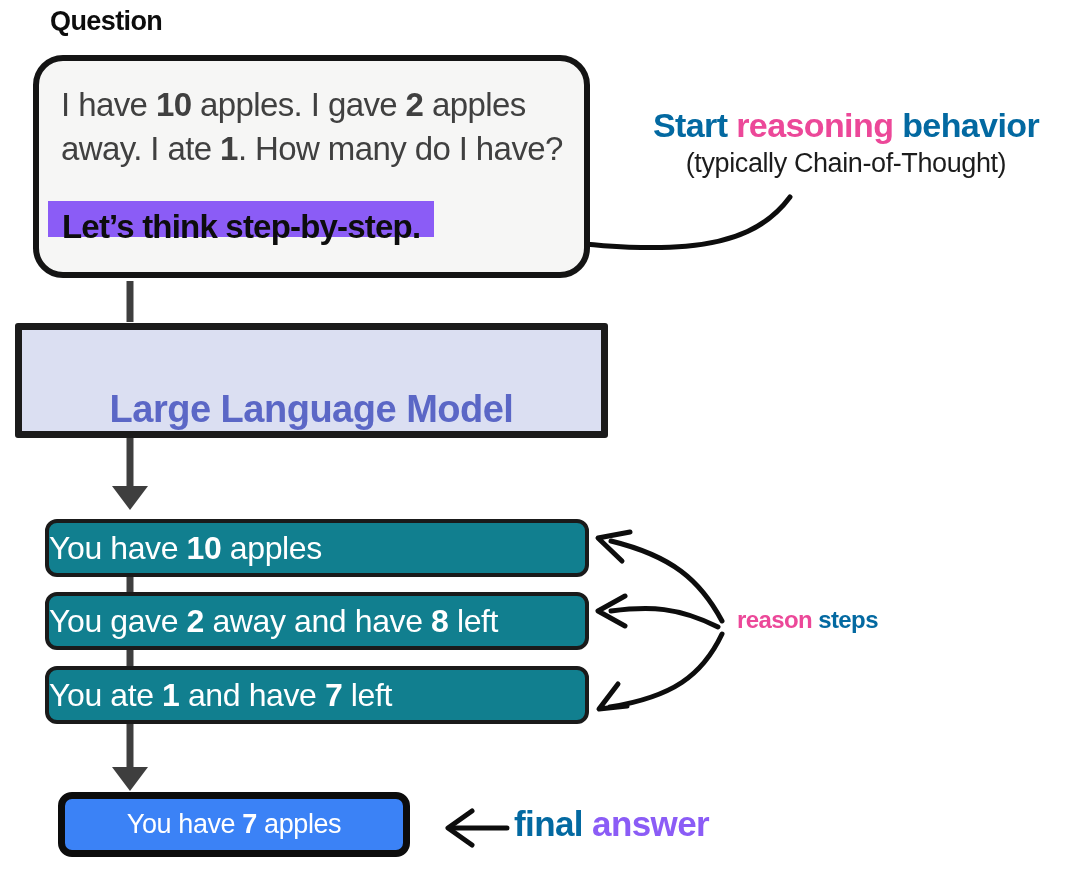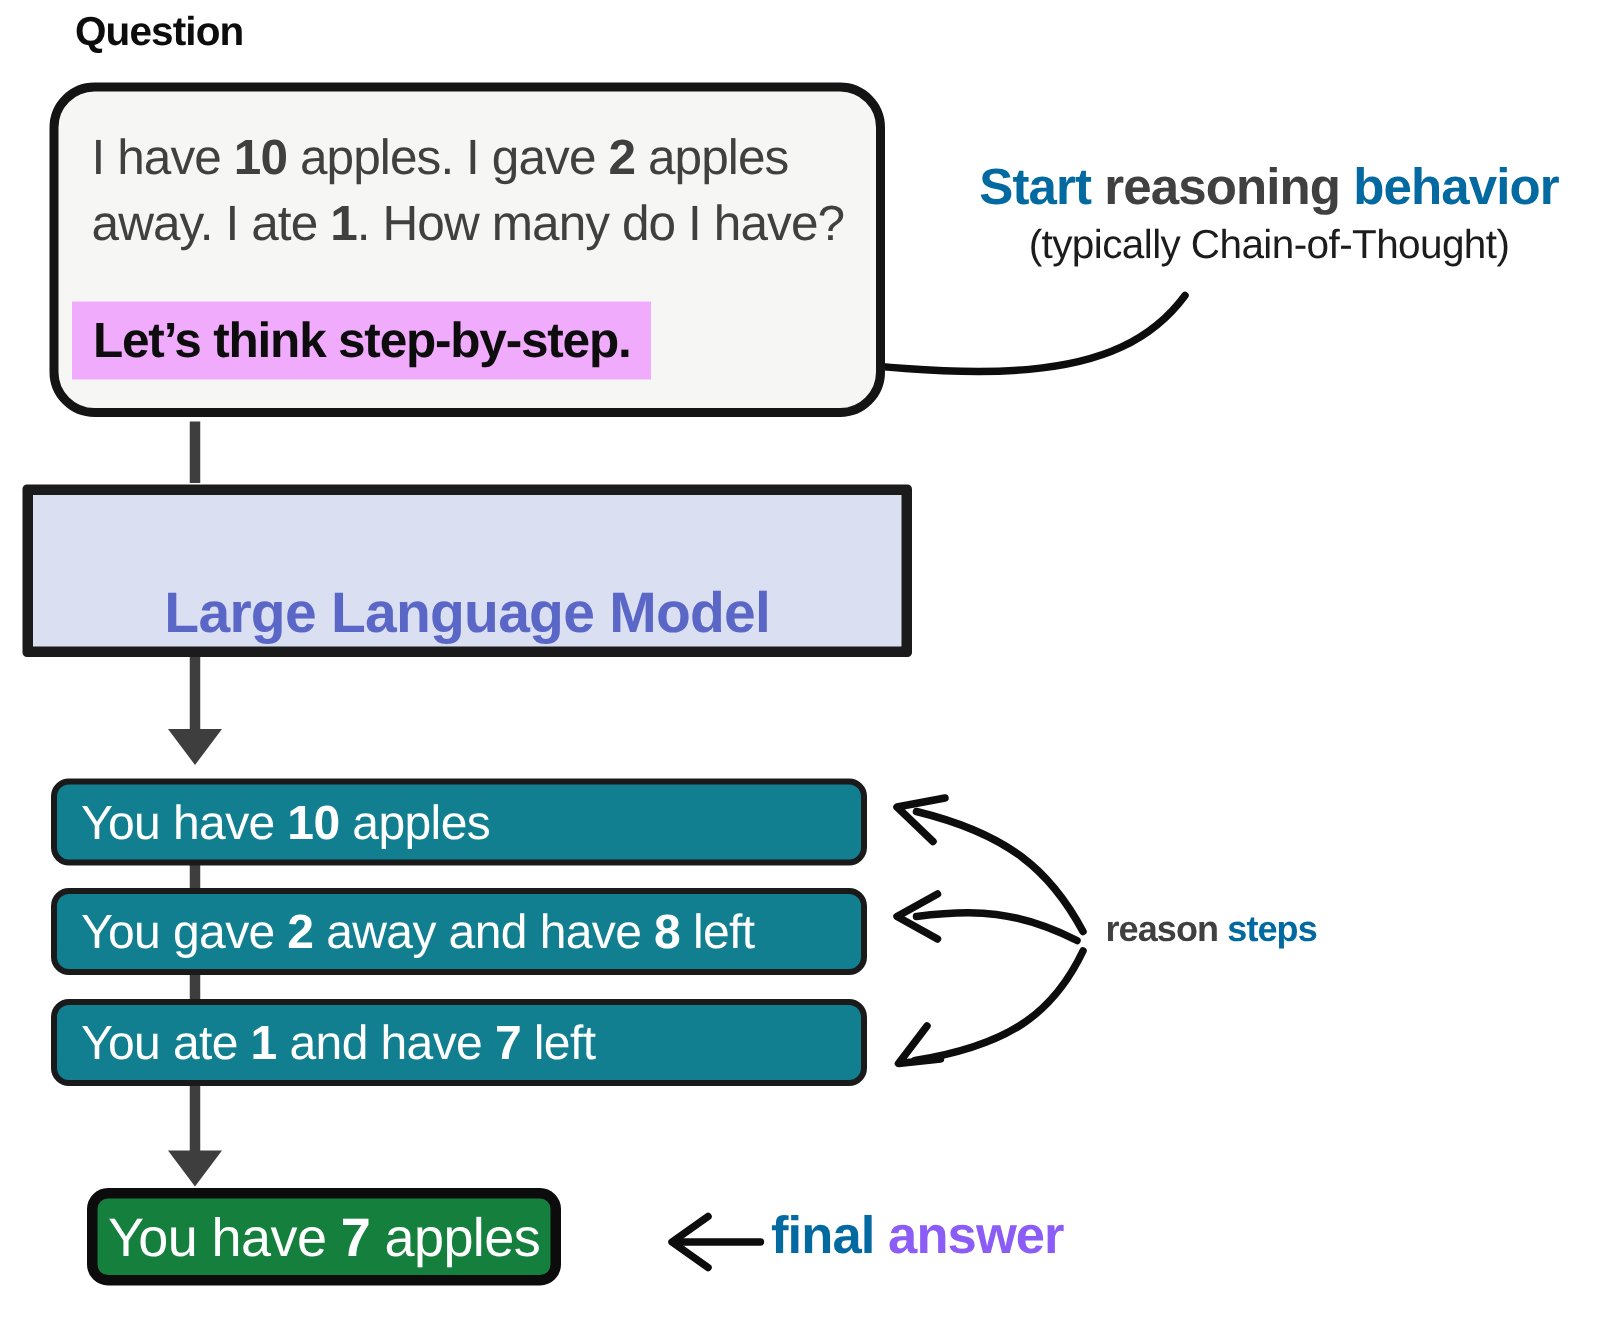--- a/index.html
+++ b/index.html
@@ -4,46 +4,46 @@
 <style>
   html,body{margin:0;padding:0;background:#ffffff;font-family:"Liberation Sans",sans-serif;}
   .canvas{position:relative;width:1080px;height:883px;background:#ffffff;overflow:hidden;}
 
   .q-label{position:absolute;left:50px;top:6px;font-size:27px;font-weight:700;color:#0d0d0d;letter-spacing:-0.6px;}
 
   .q-box{position:absolute;left:33px;top:55px;width:557px;height:223px;box-sizing:border-box;
          border:6px solid #141414;border-radius:30px;background:#f6f6f5;}
   .q-text{position:absolute;left:22px;top:22px;font-size:33px;line-height:44px;color:#404040;letter-spacing:-0.6px;white-space:nowrap;}
   .q-text b{font-weight:700;}
-  .q-trigger{position:absolute;left:9px;top:140px;height:52px;line-height:52px;padding:0 14px;
-             background:#f0abfc;font-size:33px;font-weight:700;color:#0d0d0d;letter-spacing:-0.8px;white-space:nowrap;}
+  .q-trigger{position:absolute;left:9px;top:140px;height:36px;line-height:52px;padding:0 14px;
+             background:#8b5cf6;font-size:33px;font-weight:700;color:#0d0d0d;letter-spacing:-0.8px;white-space:nowrap;}
 
   .start-ann{position:absolute;left:612px;top:106px;width:468px;text-align:center;}
   .start-main{font-size:34px;font-weight:700;color:#0d0d0d;letter-spacing:-0.6px;white-space:nowrap;}
   .start-sub{font-size:27px;font-weight:400;color:#1c1c1c;margin-top:3px;letter-spacing:-0.4px;white-space:nowrap;}
 
   .llm-box{position:absolute;left:15px;top:323px;width:593px;height:115px;box-sizing:border-box;
            border:7px solid #1b1b1b;border-radius:3px;background:#dbdff2;
            display:flex;align-items:flex-end;justify-content:center;}
   .llm-label{font-size:38px;font-weight:700;color:#5b67c6;letter-spacing:-0.5px;}
 
-  .step-box{position:absolute;left:34px;width:544px;height:58px;box-sizing:border-box;
+  .step-box{position:absolute;left:45px;width:544px;height:58px;box-sizing:border-box;
             border:4px solid #1a1a1a;border-radius:12px;background:#117f8f;color:#ffffff;
-            font-size:32px;display:flex;align-items:center;padding-left:16px;letter-spacing:-0.4px;white-space:nowrap;}
+            font-size:32px;display:flex;align-items:center;padding-left:0;letter-spacing:-0.4px;white-space:nowrap;}
   .step-box b{font-weight:700;}
   .step-1{top:519px}.step-2{top:592px}.step-3{top:666px}
 
-  .answer-box{position:absolute;left:58px;top:792px;width:316px;height:65px;box-sizing:border-box;
-              border:7px solid #0c0c0c;border-radius:14px;background:#15803d;color:#ffffff;
-              font-size:36px;display:flex;align-items:center;justify-content:center;letter-spacing:-0.4px;white-space:nowrap;}
+  .answer-box{position:absolute;left:58px;top:792px;width:352px;height:65px;box-sizing:border-box;
+              border:7px solid #0c0c0c;border-radius:14px;background:#3b82f6;color:#ffffff;
+              font-size:27px;display:flex;align-items:center;justify-content:center;letter-spacing:-0.4px;white-space:nowrap;}
   .answer-box b{font-weight:700;}
 
   .reason-label{position:absolute;left:737px;top:606px;font-size:24px;font-weight:700;letter-spacing:-0.6px;white-space:nowrap;}
   .final-label{position:absolute;left:514px;top:804px;font-size:35px;font-weight:700;letter-spacing:-0.6px;white-space:nowrap;}
-  .teal-text{color:#404040;text-align:right;}
+  .teal-text{color:#ec4899;text-align:right;}
   .purple-text{color:#8b5cf6;}
   .black-text{color:#0369a1;}
 
   .arrow-layer{position:absolute;left:0;top:0;width:1080px;height:883px;pointer-events:none;}
   .stem{stroke:#3e3e3e;stroke-width:7;}
   .stem-head{fill:#3e3e3e;}
   .sketch{stroke:#0d0d0d;stroke-width:5;fill:none;stroke-linecap:round;stroke-linejoin:round;}
 </style>
 </head>
 <body>

